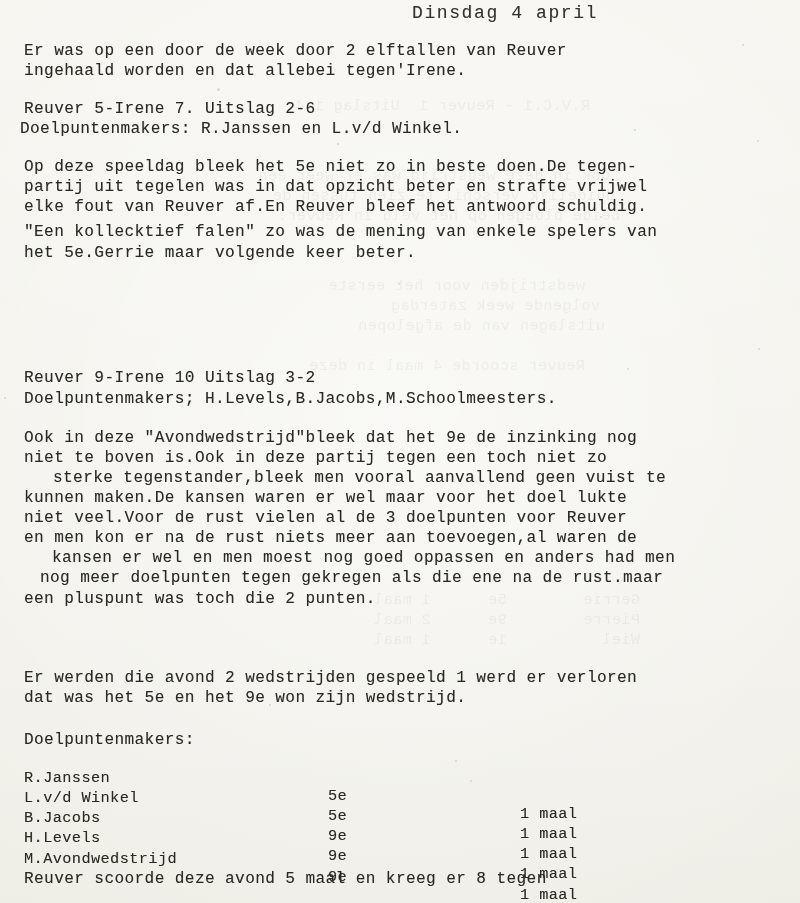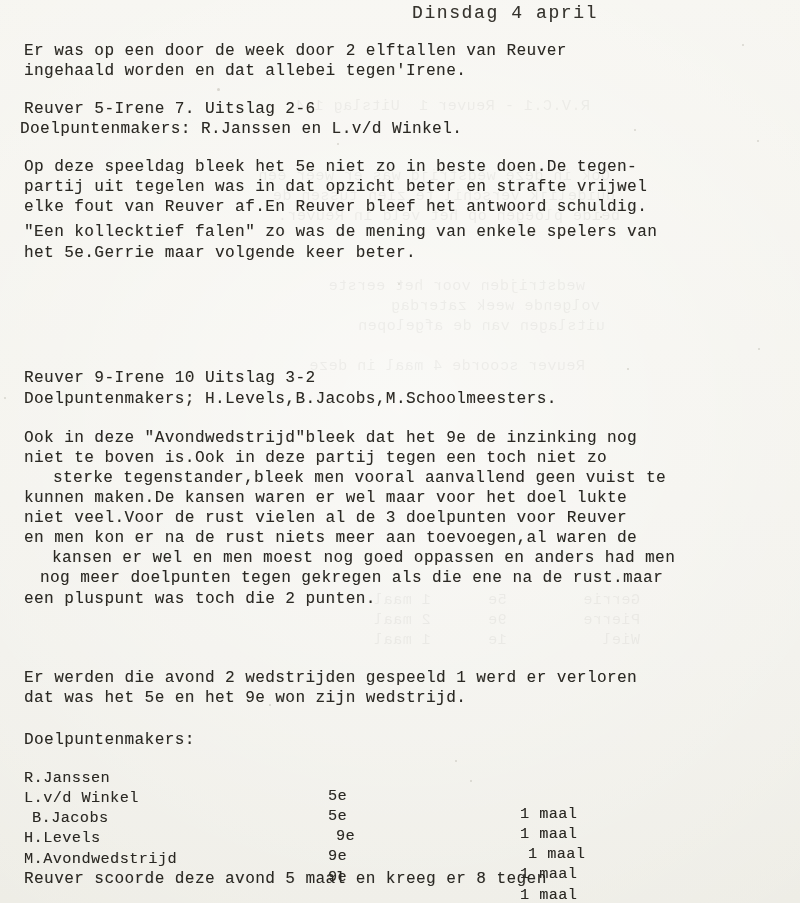--- a/index.html
+++ b/index.html
@@ -172,21 +172,21 @@
     <div class="scorer-row" style="top:751px;">
       <span class="sc-name">R.Janssen</span>
       <span class="sc-team">5e</span>
       <span class="sc-count">1 maal</span>
     </div>
     <div class="scorer-row" style="top:771px;">
       <span class="sc-name">L.v/d Winkel</span>
       <span class="sc-team">5e</span>
       <span class="sc-count">1 maal</span>
     </div>
-    <div class="scorer-row" style="top:791px;margin-left:8px;">
+    <div class="scorer-row" style="top:791px;">
       <span class="sc-name">B.Jacobs</span>
       <span class="sc-team">9e</span>
       <span class="sc-count">1 maal</span>
     </div>
     <div class="scorer-row" style="top:811px;">
       <span class="sc-name">H.Levels</span>
       <span class="sc-team">9e</span>
       <span class="sc-count">1 maal</span>
     </div>
     <div class="scorer-row" style="top:832px;">

